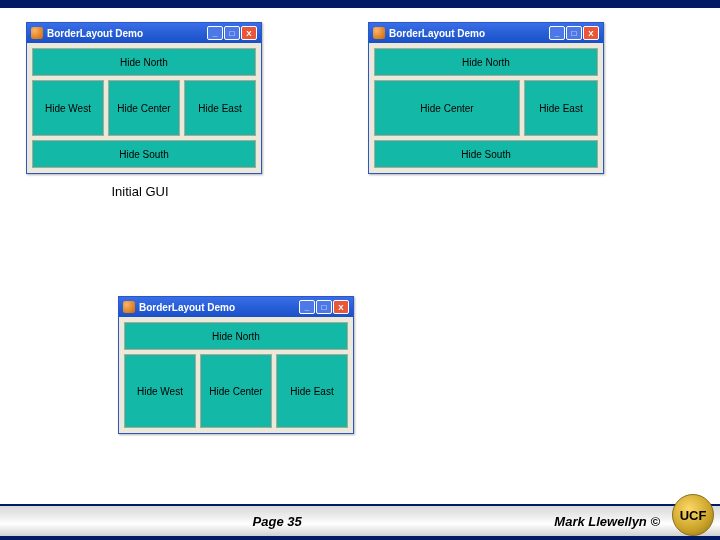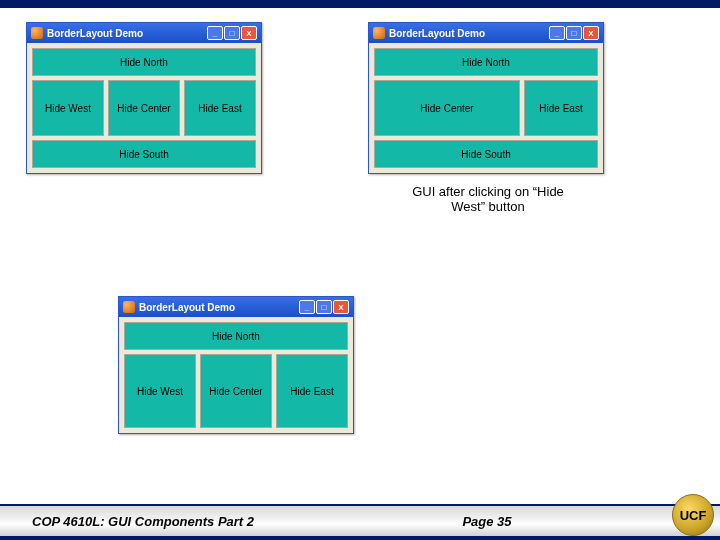--- a/index.html
+++ b/index.html
@@ -188,23 +188,23 @@
           <div class="jbtn" style="height:28px">Hide North</div>
         </div>
       <div class="brow" style="height:78px">
         <div class="jbtn">Hide West</div>
         <div class="jbtn">Hide Center</div>
         <div class="jbtn">Hide East</div>
       </div>
     </div>
   </div>
 
-  <div class="caption" style="left:398px; top:176px; width:180px;">GUI after clicking on “Hide West” button</div>
+  <div class="caption" style="left:80px; top:176px; width:120px;">Initial GUI</div>
 
 </div>
 
 <div class="footer">
-  <span class="footer-text ft-left">COP 4610L: GUI Components Part 2</span>
   <span class="footer-text ft-center">Page 35</span>
+  <span class="footer-text ft-right">Mark Llewellyn ©</span>
 </div>
 <div class="ucf-logo">
     <span>UCF</span>
   </div>
 
 </body></html>

